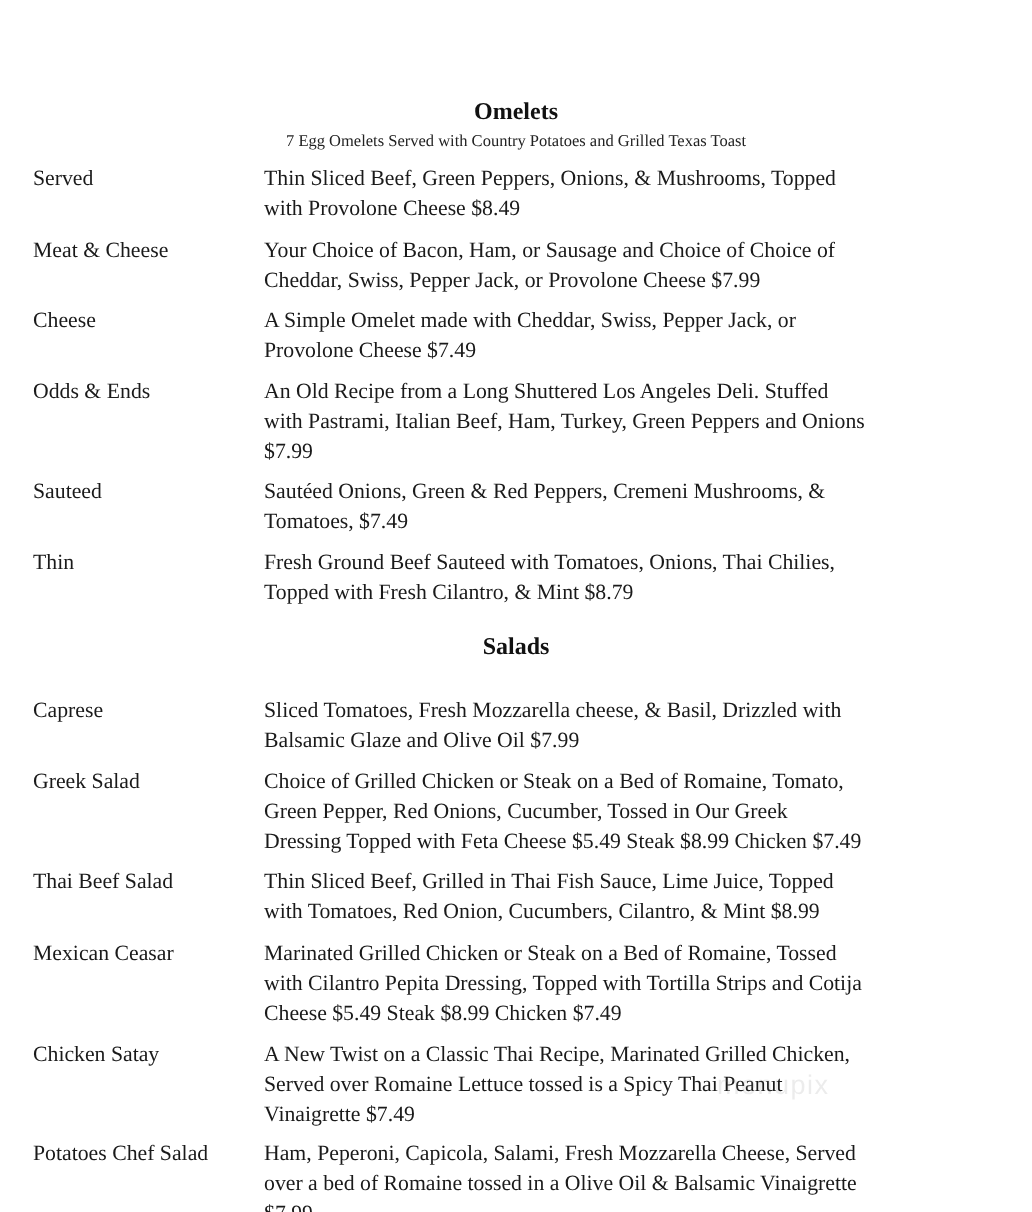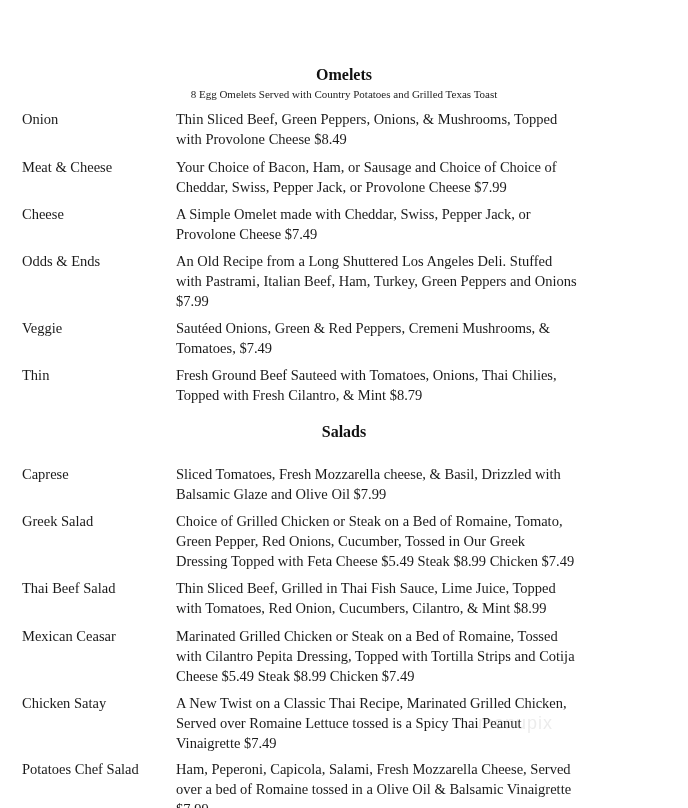--- a/index.html
+++ b/index.html
@@ -32,45 +32,45 @@
     font-family: "Liberation Sans", sans-serif; font-size: 18px;
     color: rgba(150,150,150,0.18); letter-spacing: 1px;
   }
 </style>
 </head>
 <body>
 
 <div class="page">
 
   <div class="section-title" style="top:27px;">Omelets</div>
-  <div class="section-sub" style="top:49px;">8 Egg Omelets Served with Country Potatoes and Grilled Texas Toast</div>
+  <div class="section-sub" style="top:49px;">7 Egg Omelets Served with Country Potatoes and Grilled Texas Toast</div>
 
   <div class="item" style="top:70px;">
-    <div class="item-name">Onion</div>
+    <div class="item-name">Served</div>
     <div class="item-desc">Thin Sliced Beef, Green Peppers, Onions, &amp; Mushrooms, Topped
 with Provolone Cheese $8.49</div>
   </div>
   <div class="item" style="top:118px;">
     <div class="item-name">Meat &amp; Cheese</div>
     <div class="item-desc">Your Choice of Bacon, Ham, or Sausage and Choice of Choice of
 Cheddar, Swiss, Pepper Jack, or Provolone Cheese $7.99</div>
   </div>
   <div class="item" style="top:165px;">
     <div class="item-name">Cheese</div>
     <div class="item-desc">A Simple Omelet made with Cheddar, Swiss, Pepper Jack, or
 Provolone Cheese $7.49</div>
   </div>
   <div class="item" style="top:212px;">
     <div class="item-name">Odds &amp; Ends</div>
     <div class="item-desc">An Old Recipe from a Long Shuttered Los Angeles Deli. Stuffed
 with Pastrami, Italian Beef, Ham, Turkey, Green Peppers and Onions
 $7.99</div>
   </div>
   <div class="item" style="top:279px;">
-    <div class="item-name">Veggie</div>
+    <div class="item-name">Sauteed</div>
     <div class="item-desc">Sautéed Onions, Green &amp; Red Peppers, Cremeni Mushrooms, &amp;
 Tomatoes, $7.49</div>
   </div>
   <div class="item" style="top:326px;">
     <div class="item-name">Thin</div>
     <div class="item-desc">Fresh Ground Beef Sauteed with Tomatoes, Onions, Thai Chilies,
 Topped with Fresh Cilantro, &amp; Mint $8.79</div>
   </div>
 
   <div class="section-title" style="top:384px;">Salads</div>

